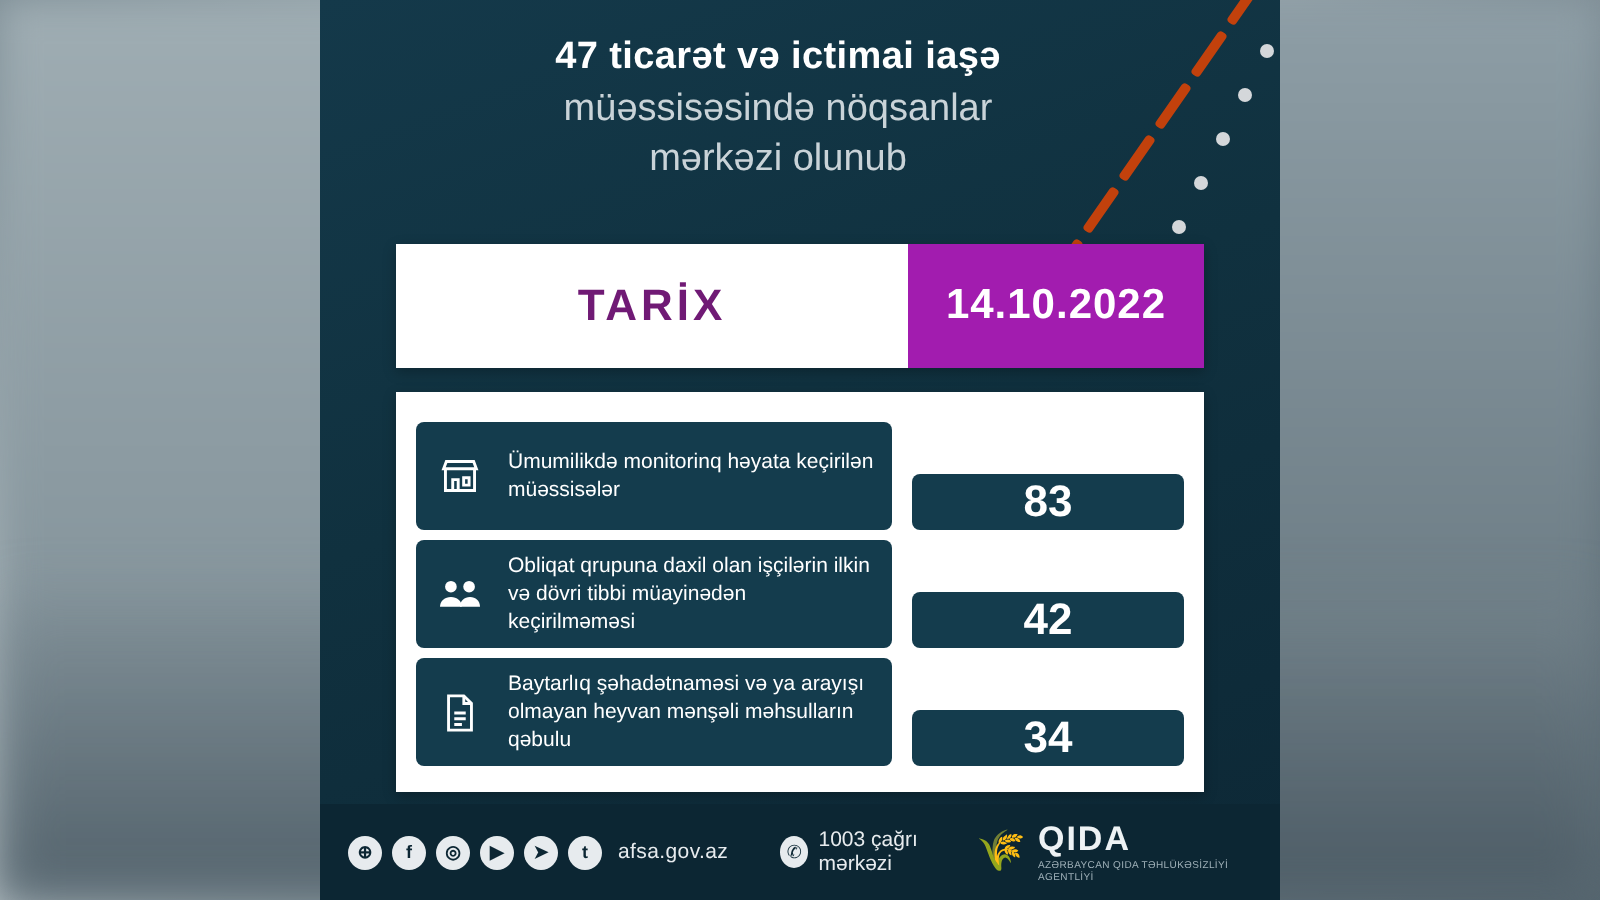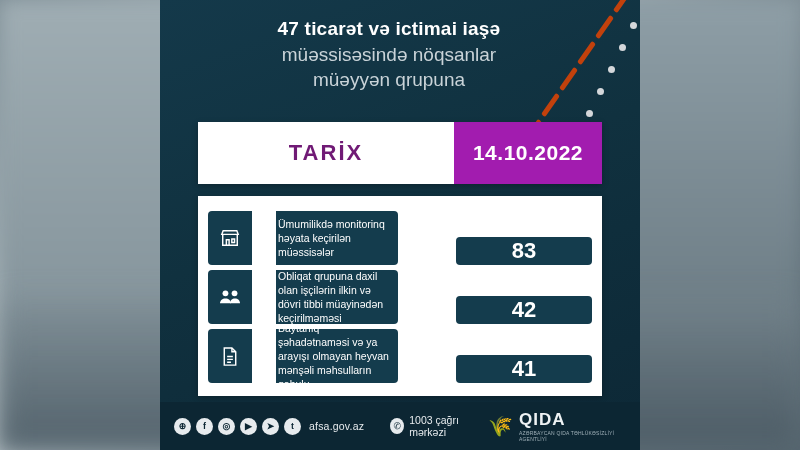--- a/index.html
+++ b/index.html
@@ -120,21 +120,20 @@
     background: #ffffff;
     box-shadow: 0 2px 6px rgba(0,0,0,.25);
     padding: 10px 0;
     box-sizing: border-box;
   }
   .row {
     display: flex;
     align-items: stretch;
     height: 54px;
     margin: 5px 10px;
-    gap: 24px;
   }
   .row .icon {
     flex: 0 0 44px;
     background: #143c4d;
     display: flex;
     align-items: center;
     justify-content: center;
     border-top-left-radius: 4px;
     border-bottom-left-radius: 4px;
   }
@@ -229,21 +228,21 @@
       <i class="dot" style="left:149px; top:54px; width:7px; height:7px;"></i>
       <i class="dot" style="left:138px; top:76px; width:7px; height:7px;"></i>
       <i class="dot" style="left:127px; top:98px; width:7px; height:7px;"></i>
       <i class="dot" style="left:116px; top:120px; width:7px; height:7px;"></i>
       <i class="dot" style="left:105px; top:142px; width:7px; height:7px;"></i>
     </div>
 
     <div class="headline">
       <div class="l1">47 ticarət və ictimai iaşə</div>
       <div class="l2">müəssisəsində nöqsanlar</div>
-      <div class="l3">müəyyən qrupuna</div>
+      <div class="l3">mərkəzi olunub</div>
     </div>
 
     <div class="datebar">
       <div class="label">TARİX</div>
       <div class="value">14.10.2022</div>
     </div>
 
     <div class="card">
 
       <div class="row">
@@ -276,21 +275,21 @@
       <div class="row">
         <div class="icon">
           <svg width="18" height="21" viewBox="0 0 18 22" fill="none" stroke="#ffffff" stroke-width="1.5">
             <path d="M3 2h8l4 4v14H3z"></path>
             <path d="M11 2v4h4"></path>
             <path d="M6 11h6M6 14h6M6 17h4"></path>
           </svg>
         </div>
         <div class="text">Baytarlıq şəhadətnaməsi və ya arayışı olmayan heyvan mənşəli məhsulların qəbulu</div>
         <div class="gap"></div>
-        <div class="num">41</div>
+        <div class="num">34</div>
       </div>
 
     </div>
 
     <div class="footer">
       <div class="socials">
         <div class="soc">⊕</div>
         <div class="soc">f</div>
         <div class="soc">◎</div>
         <div class="soc">▶</div>

